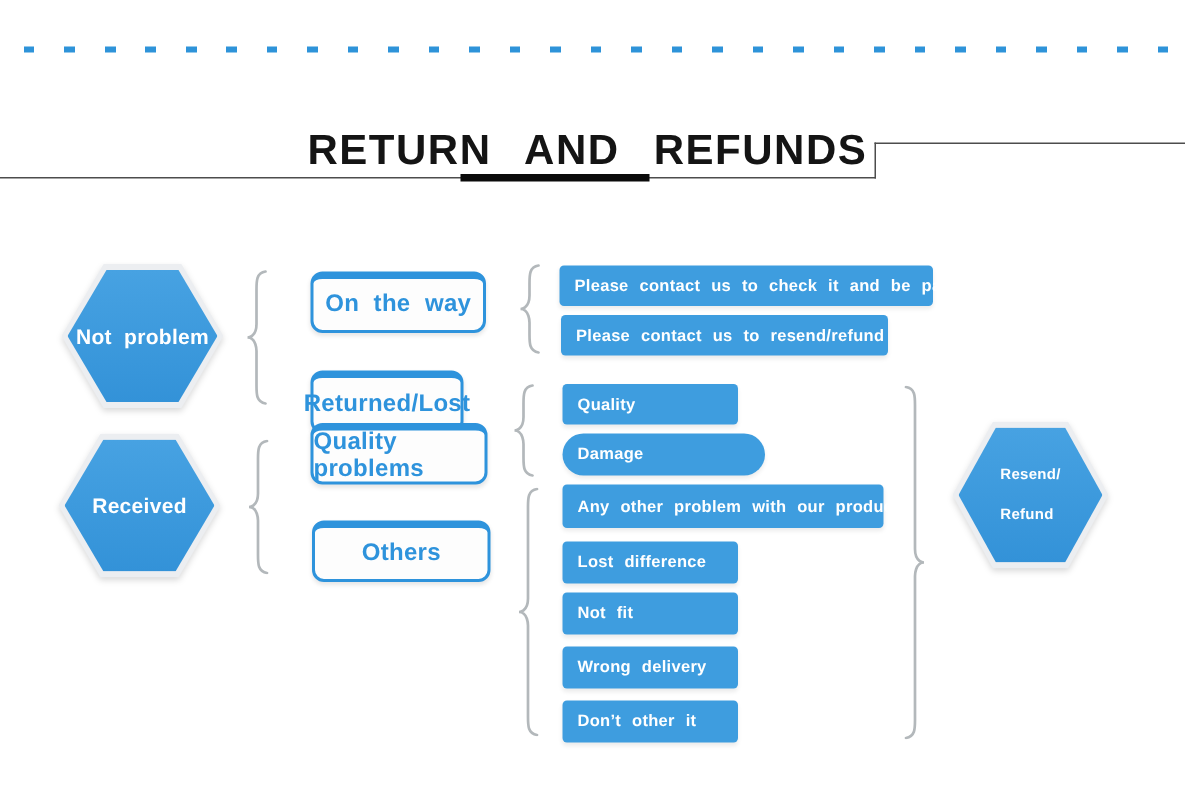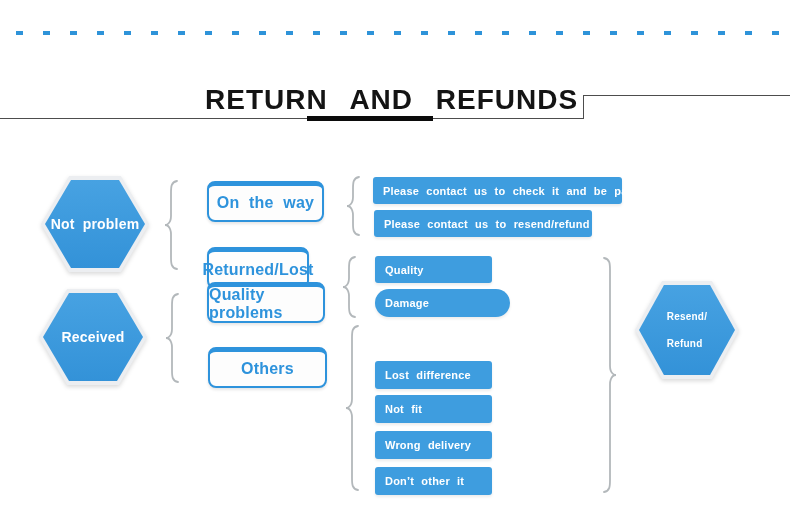--- a/index.html
+++ b/index.html
@@ -116,20 +116,23 @@
   </div>
   <div class="abs reason-bar" style="left:374px;top:210px;width:218px;height:27px;">
     <span>Please contact us to resend/refund</span>
   </div>
   <div class="abs reason-bar" style="left:375px;top:256px;width:117px;height:27px;">
     <span>Quality</span>
   </div>
   <div class="abs reason-bar" style="left:375px;top:289px;width:135px;height:28px;border-radius:14px;">
     <span>Damage</span>
   </div>
+  <div class="abs reason-bar" style="left:375px;top:323px;width:214px;height:29px;">
+    <span>Any other problem with our products</span>
+  </div>
   <div class="abs reason-bar" style="left:375px;top:361px;width:117px;height:28px;">
     <span>Lost difference</span>
   </div>
   <div class="abs reason-bar" style="left:375px;top:395px;width:117px;height:28px;">
     <span>Not fit</span>
   </div>
   <div class="abs reason-bar" style="left:375px;top:431px;width:117px;height:28px;">
     <span>Wrong delivery</span>
   </div>
   <div class="abs reason-bar" style="left:375px;top:467px;width:117px;height:28px;">

